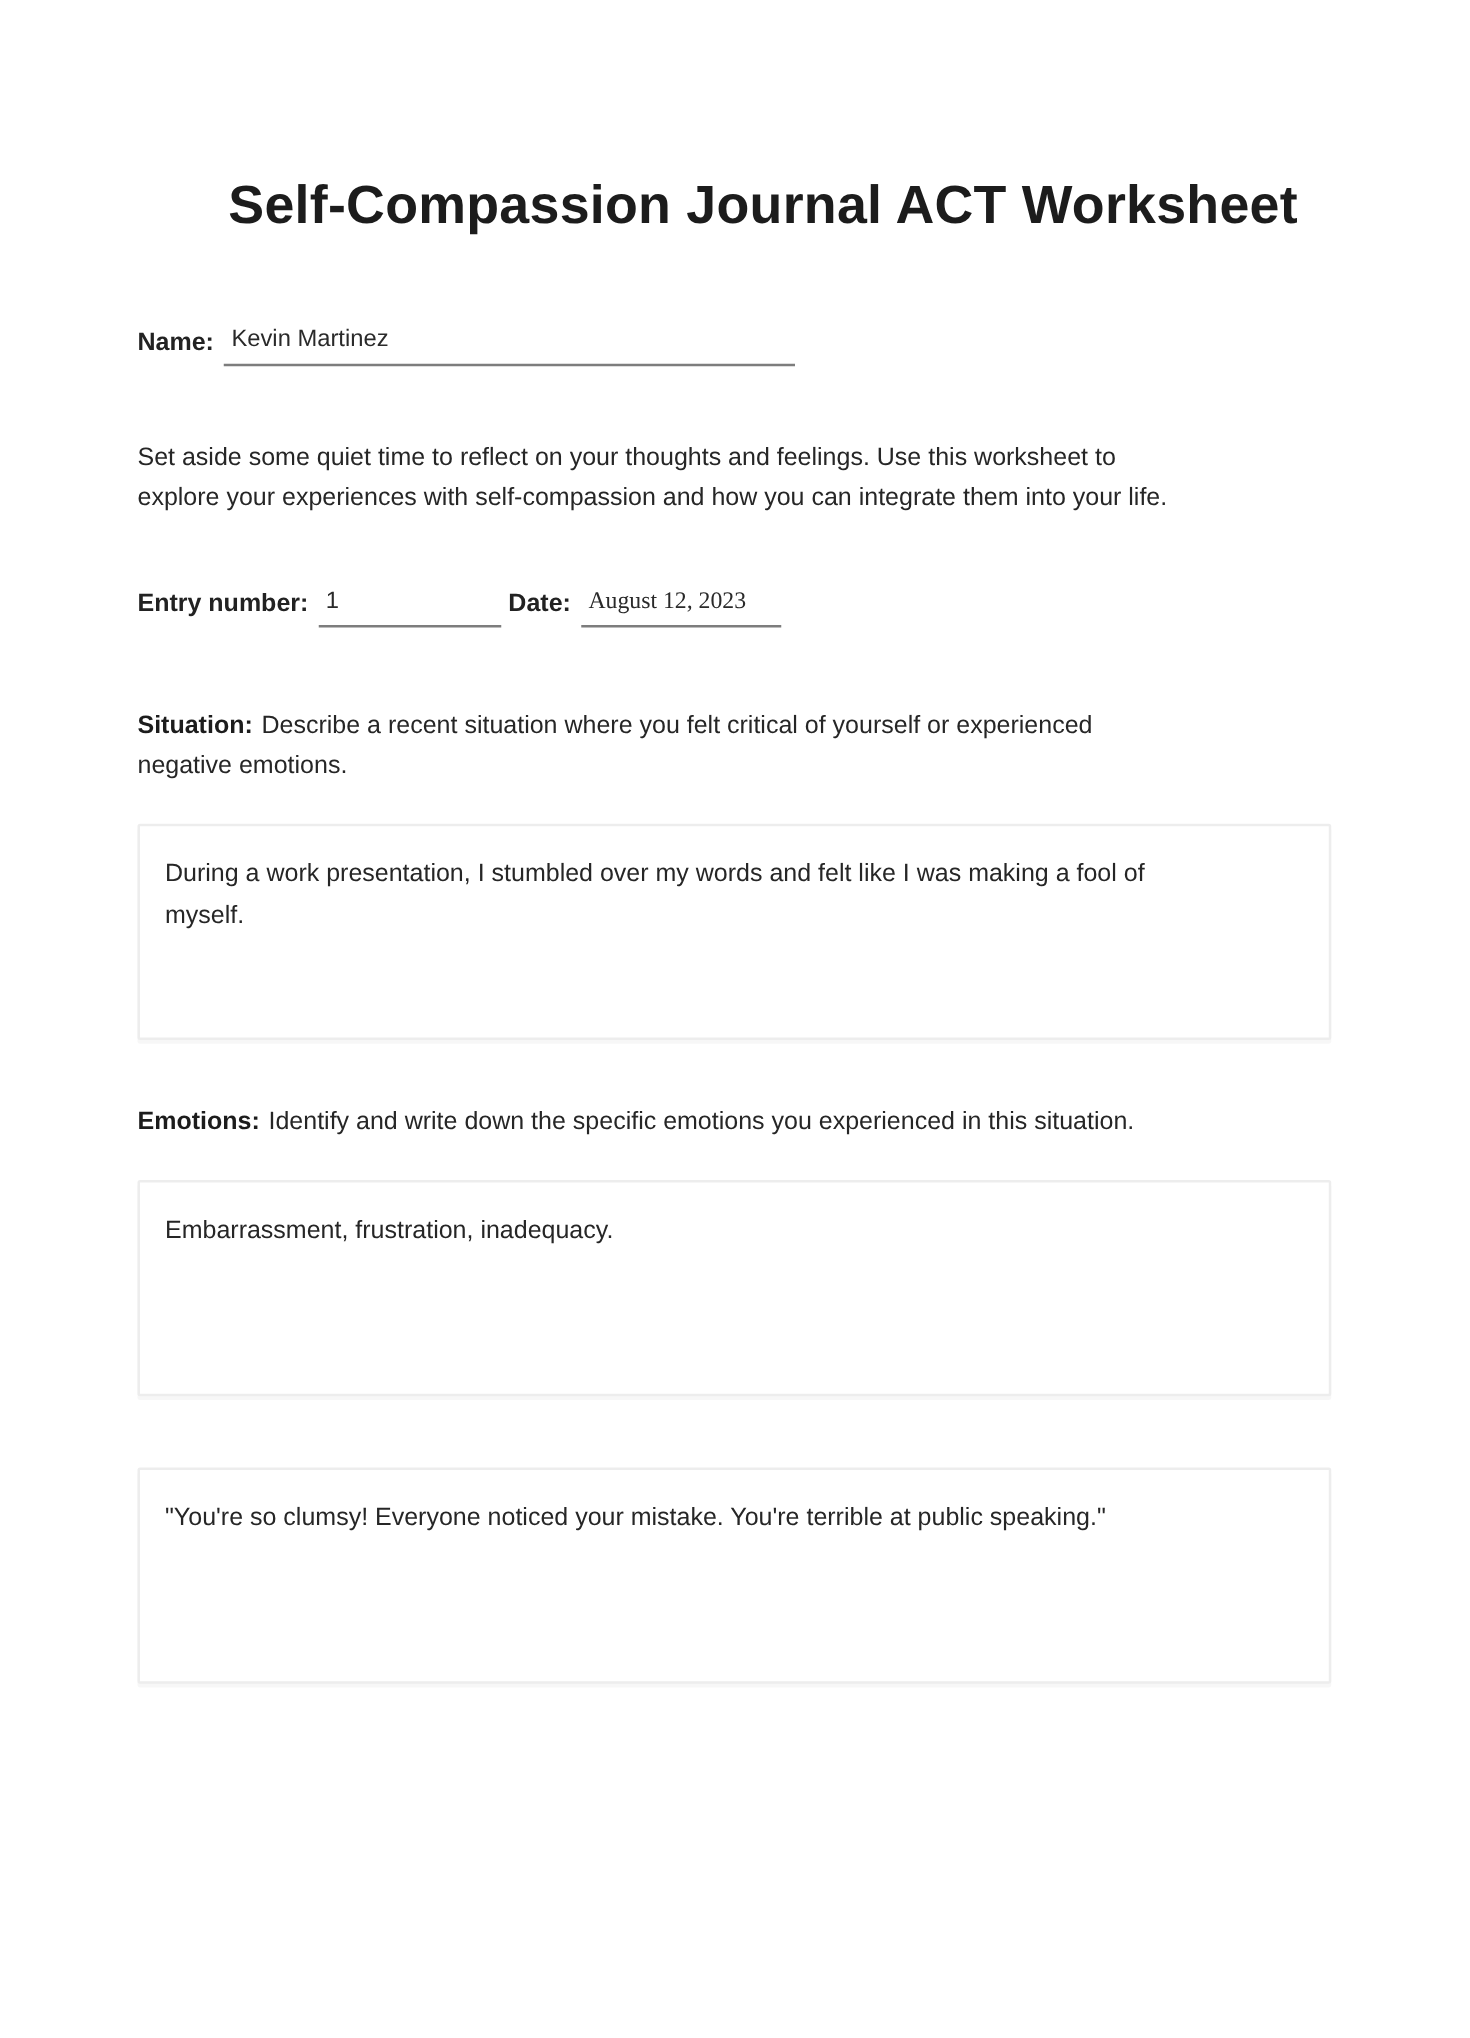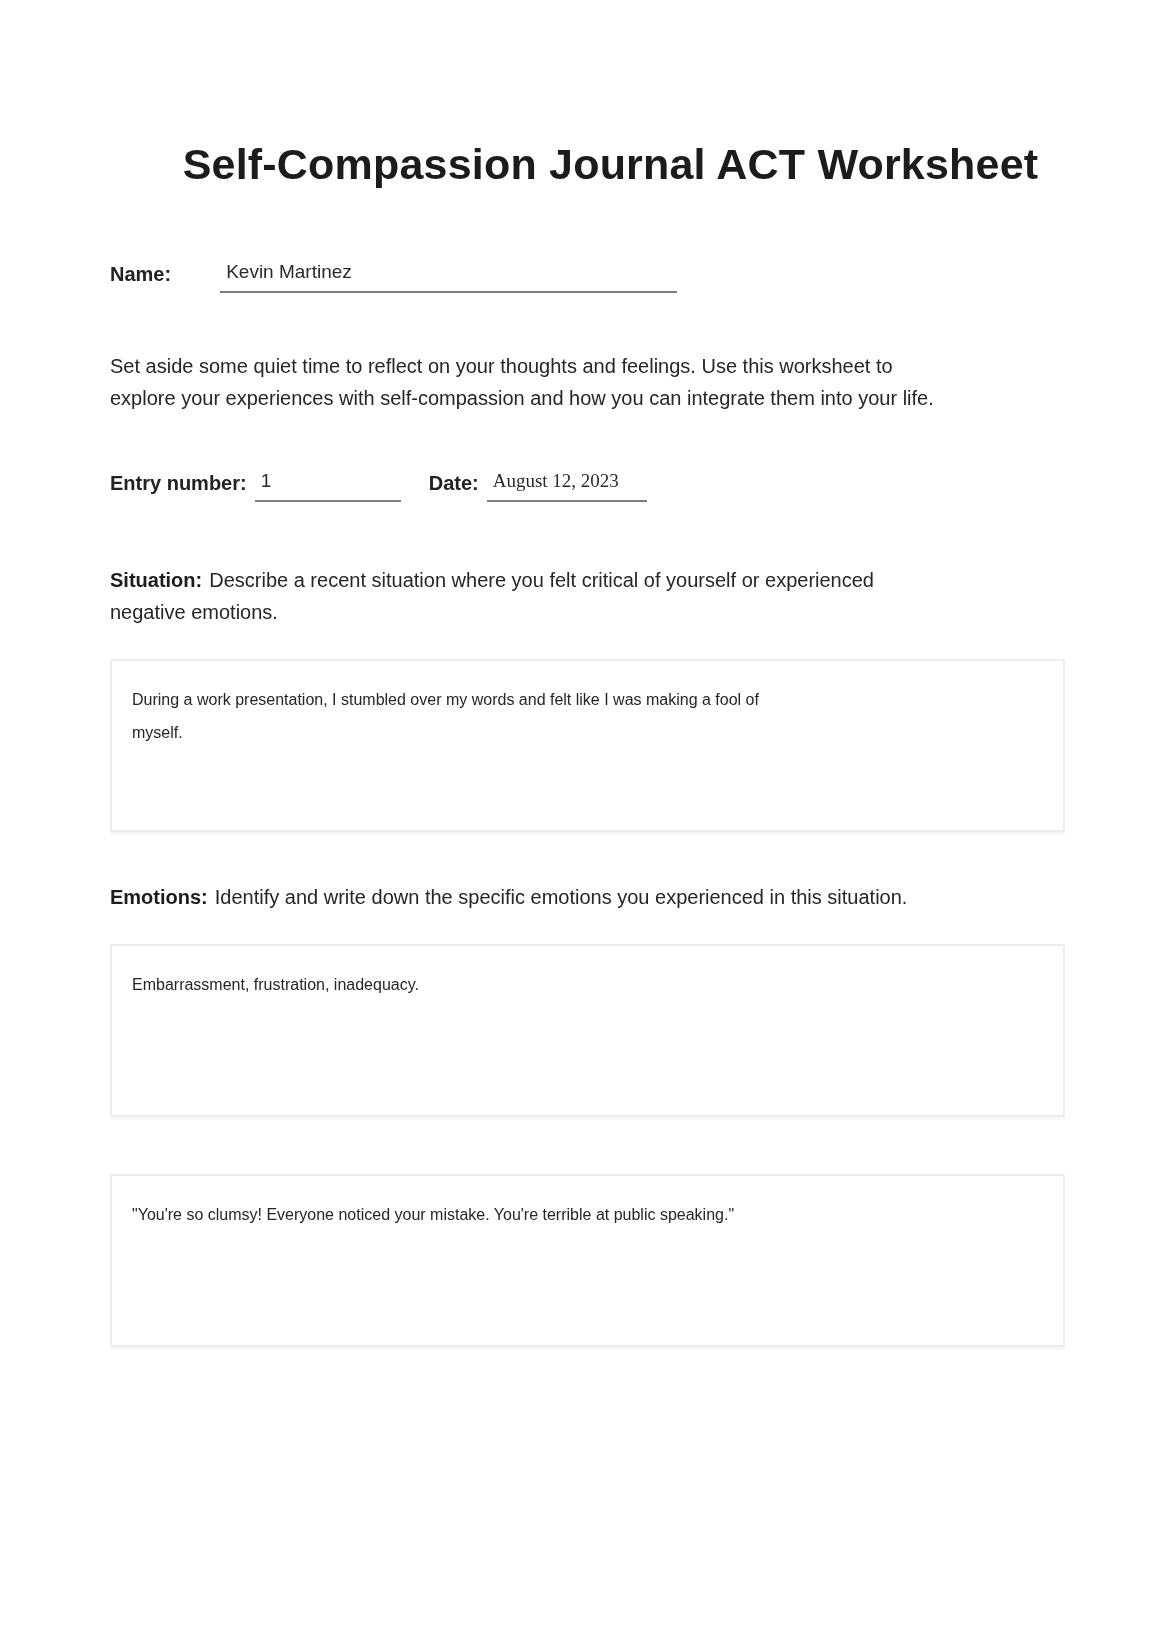--- a/index.html
+++ b/index.html
@@ -35,56 +35,56 @@
   }
   .underline-field {
     display: inline-block;
     border-bottom: 2px solid #7d7d7d;
     font-size: 19px;
     color: #2a2a2a;
     padding: 0 2px 8px 6px;
     margin-left: 8px;
     white-space: nowrap;
   }
-  .name-row { margin-bottom: 57px; gap: 41px; }
+  .name-row { margin-bottom: 57px; }
   .name-row .underline-field { width: 457px; }
   .section-heading {
     font-size: 23px;
     font-weight: bold;
     color: #1e1e1e;
     margin-bottom: 26px;
   }
   .body-text {
     font-size: 20px;
     line-height: 32px;
     color: #262626;
     white-space: pre-line;
     margin-bottom: 56px;
   }
   .entry-row { margin-bottom: 62px; }
   .entry-row .entry-value { width: 146px; }
-  .entry-row .date-label { margin-left: 28px; }
+  .entry-row .date-label { margin-left: 6px; }
   .entry-row .date-value { width: 160px; font-family: Liberation Serif, serif; }
   .prompt {
     font-size: 20px;
     line-height: 32px;
     color: #262626;
     margin-bottom: 31px;
   }
   .prompt strong { margin-right: 7px; color: #1c1c1c; }
   .prompt .prompt-text { white-space: pre-line; }
   .answer-box {
     width: 955px;
     height: 173px;
     border: 2px solid #ededed;
     border-radius: 2px;
     background: #ffffff;
     box-shadow: 0 3px 0 rgba(0,0,0,0.03);
     padding: 22px 20px 10px 20px;
-    font-size: 16px;
+    font-size: 20px;
     line-height: 33px;
     color: #262626;
     white-space: pre-line;
     overflow: hidden;
   }
   .gap-after-box1 { margin-bottom: 49px; }
   .gap-after-box2 { margin-bottom: 57px; }
 </style>
 </head>
 <body>

